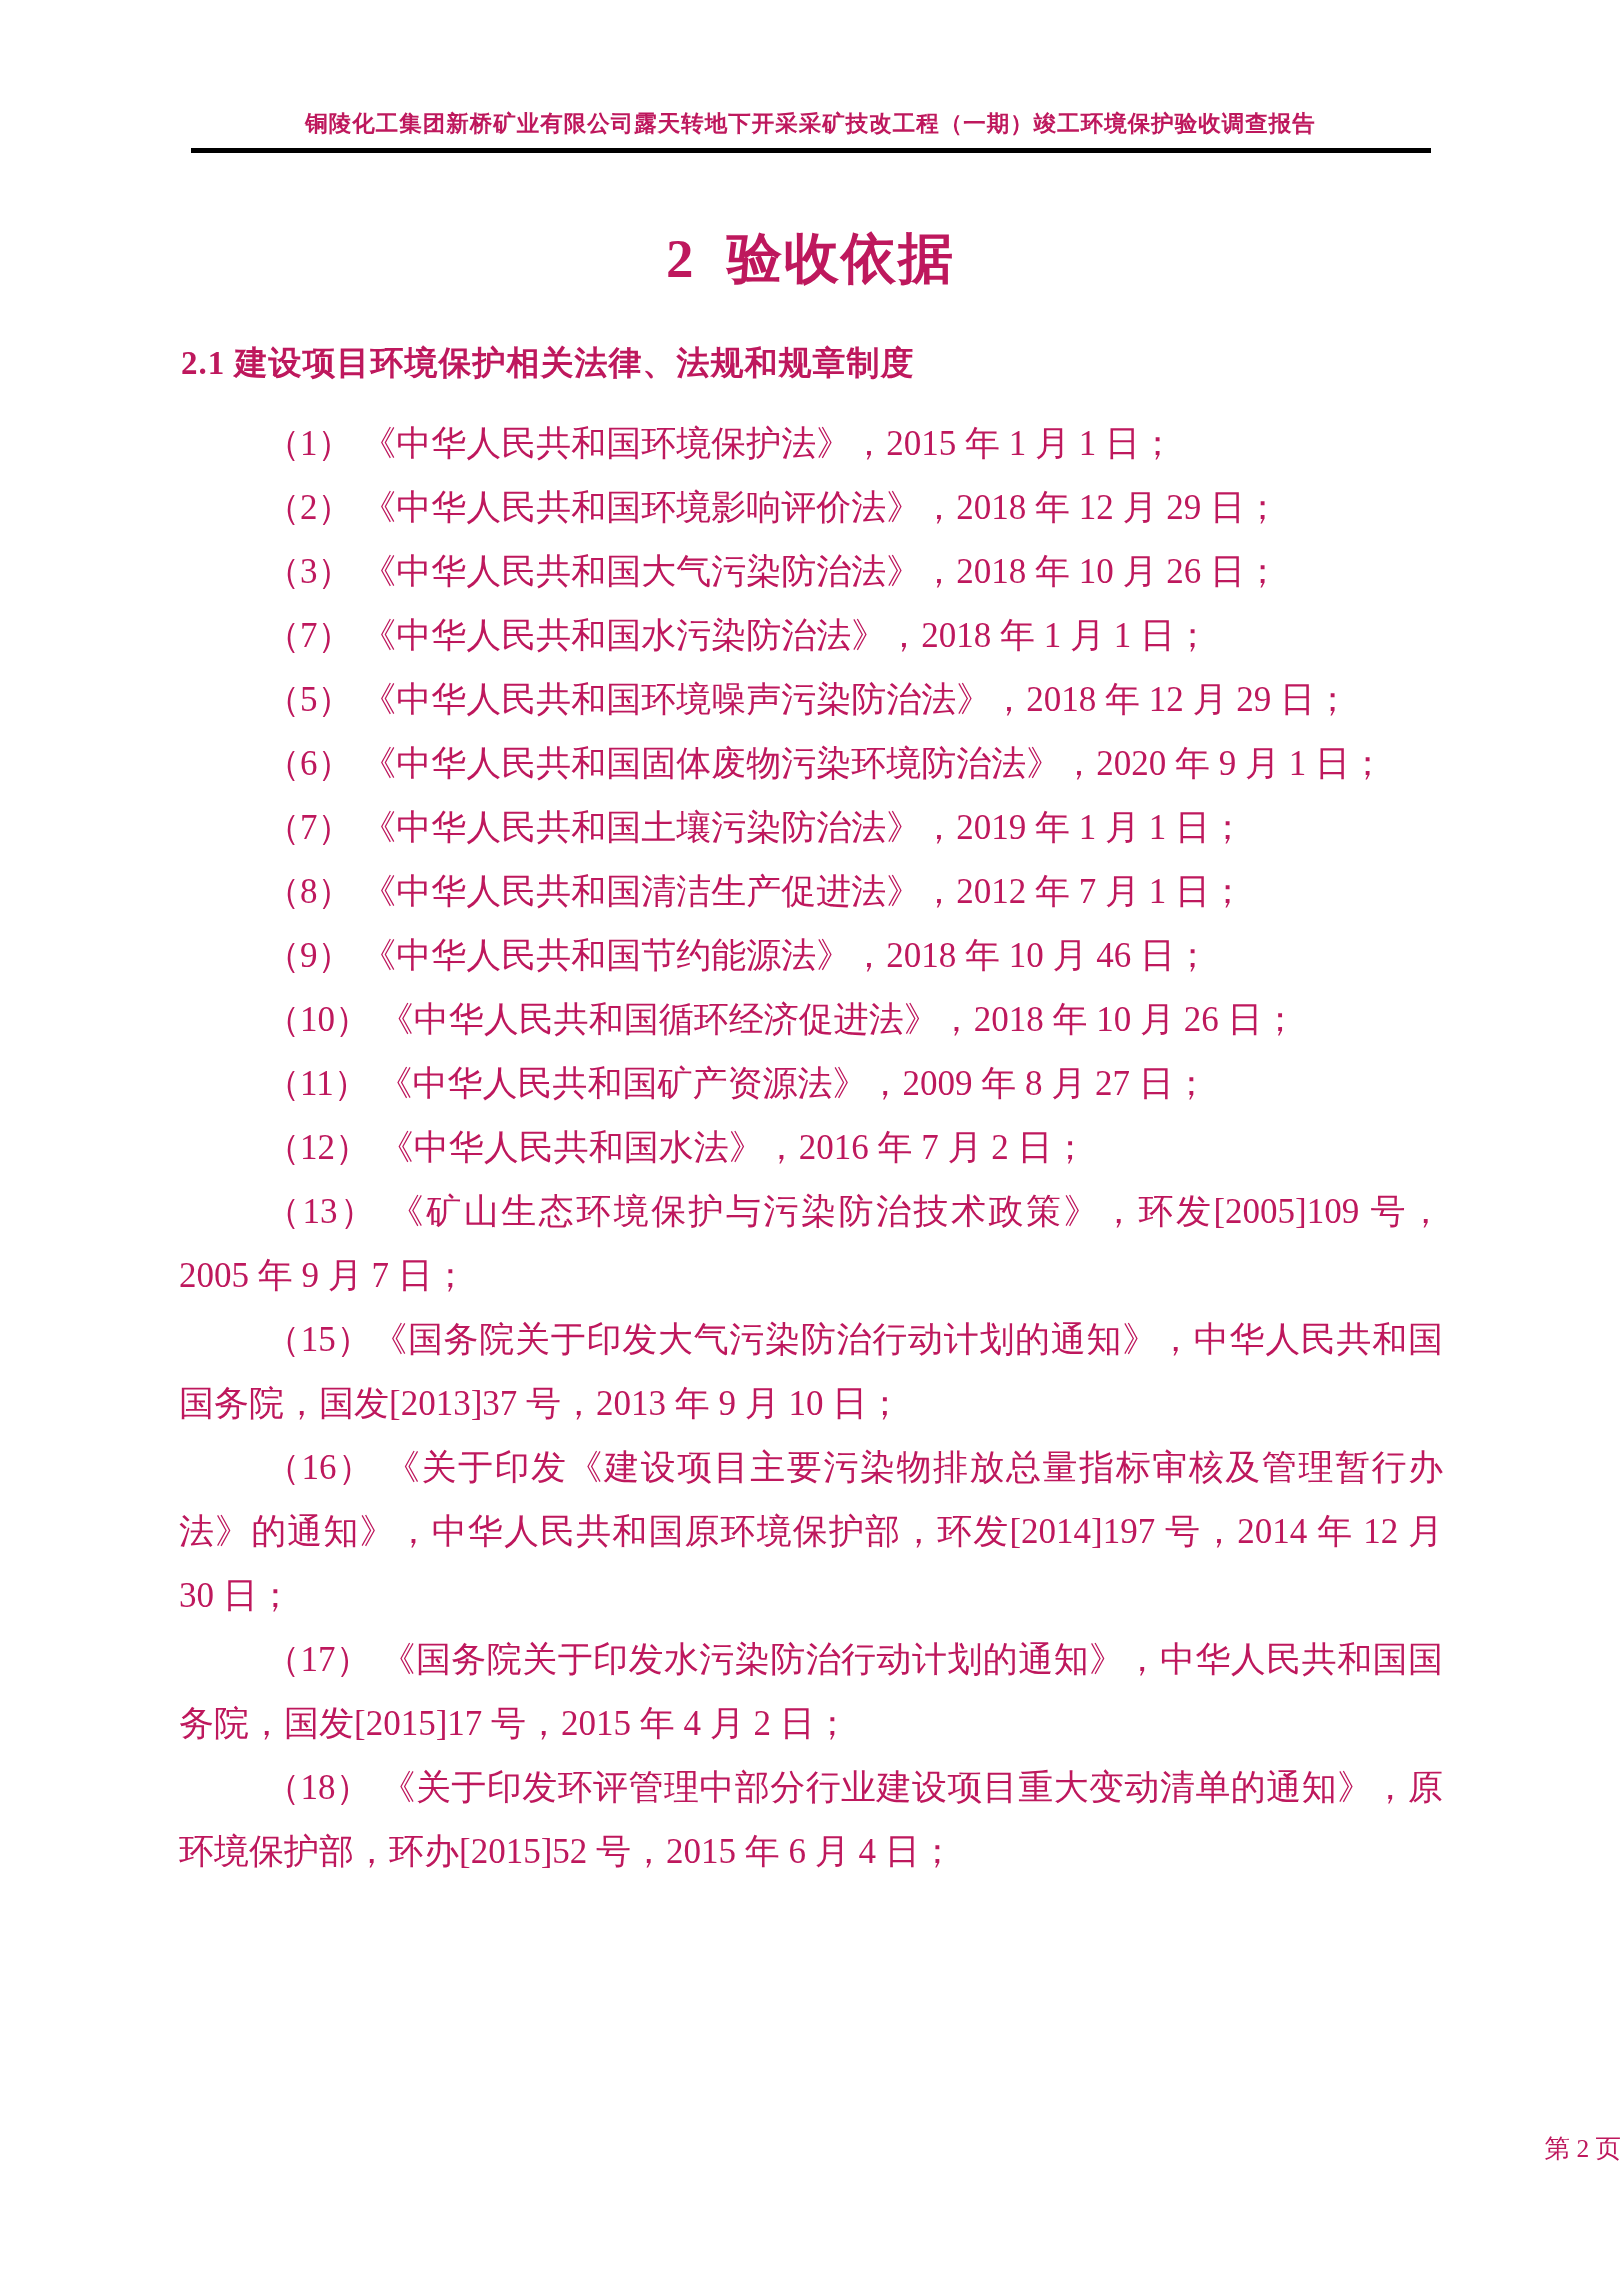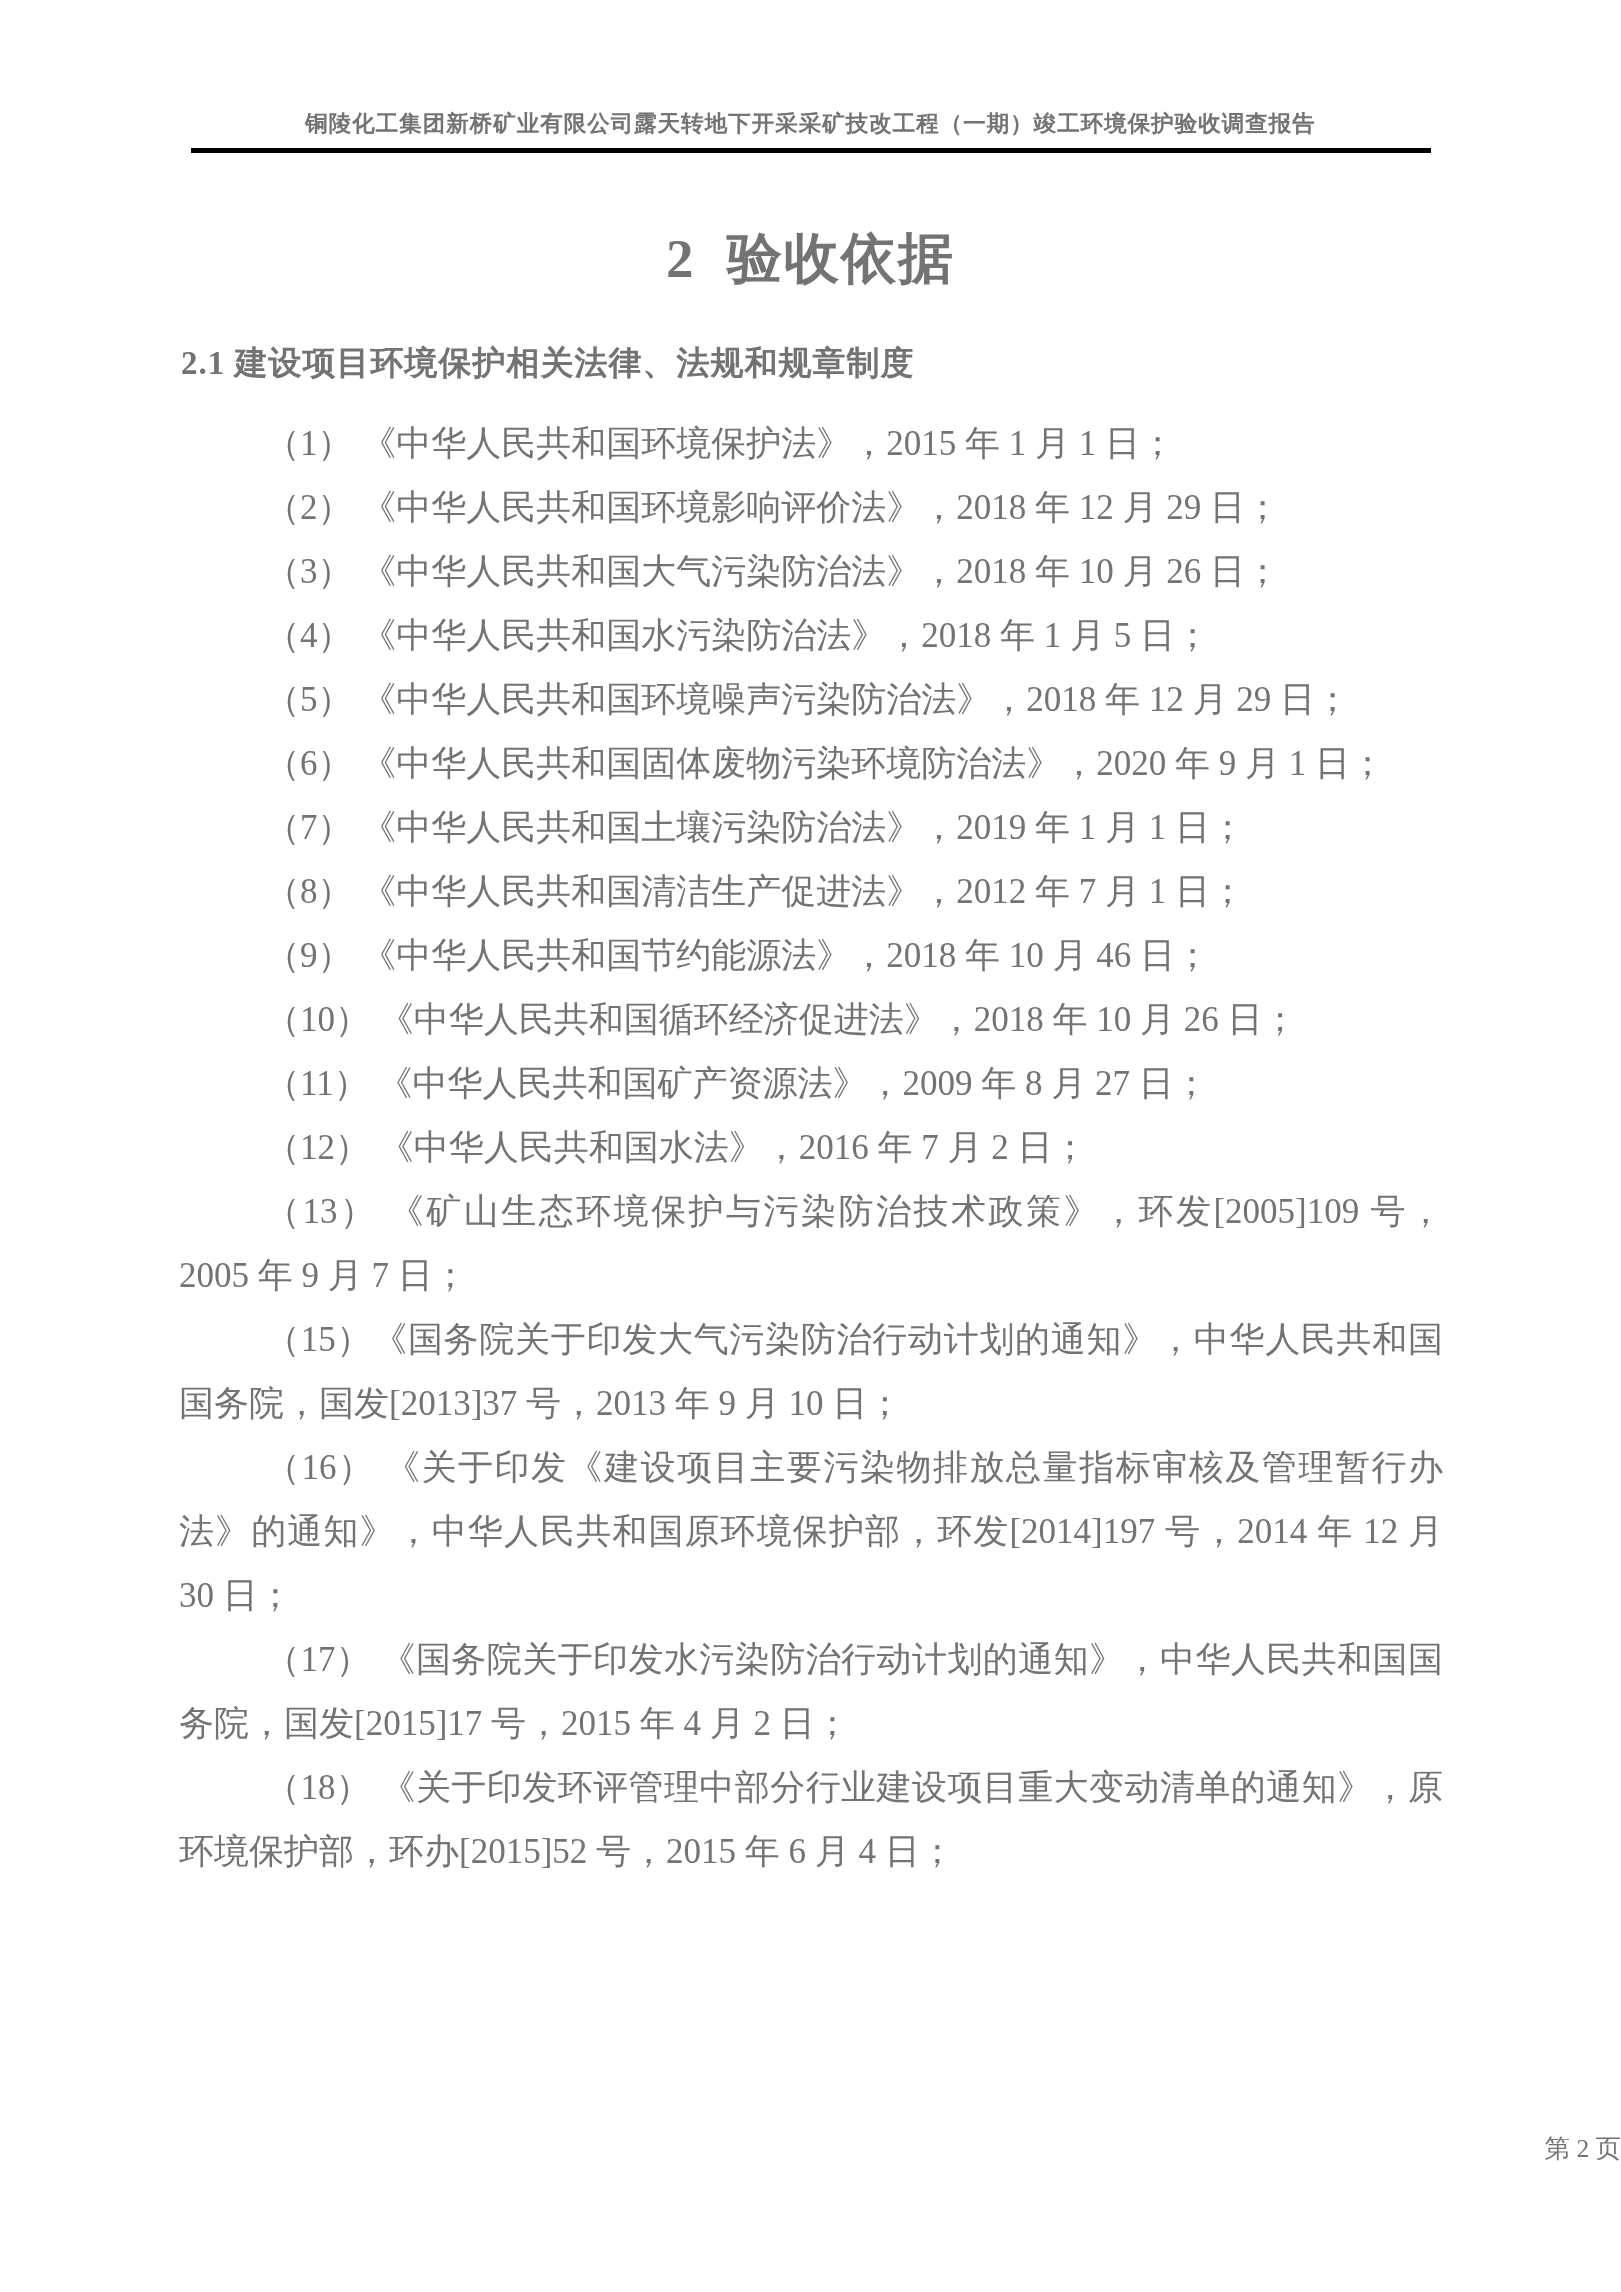--- a/index.html
+++ b/index.html
@@ -5,21 +5,21 @@
   html, body {
     margin: 0;
     padding: 0;
     background: #ffffff;
   }
   .page {
     position: relative;
     width: 1621px;
     height: 2293px;
     background: #ffffff;
-    color: #737373;
+    color: #be185d;
     font-family: "Liberation Serif", "DejaVu Serif", serif;
     overflow: hidden;
   }
   .page-header-text {
     position: absolute;
     top: 108px;
     left: 0;
     right: 0;
     text-align: center;
     font-size: 22.5px;
@@ -90,21 +90,21 @@
   <div class="header-rule"></div>
 
   <div class="chapter-title">2  验收依据</div>
 
   <div class="section-heading">2.1 建设项目环境保护相关法律、法规和规章制度</div>
 
   <div class="legal-items">
     <p>（1） 《中华人民共和国环境保护法》，2015 年 1 月 1 日；</p>
     <p>（2） 《中华人民共和国环境影响评价法》，2018 年 12 月 29 日；</p>
     <p>（3） 《中华人民共和国大气污染防治法》，2018 年 10 月 26 日；</p>
-    <p>（4） 《中华人民共和国水污染防治法》，2018 年 1 月 5 日；</p>
+    <p>（7） 《中华人民共和国水污染防治法》，2018 年 1 月 1 日；</p>
     <p>（5） 《中华人民共和国环境噪声污染防治法》，2018 年 12 月 29 日；</p>
     <p>（6） 《中华人民共和国固体废物污染环境防治法》，2020 年 9 月 1 日；</p>
     <p>（7） 《中华人民共和国土壤污染防治法》，2019 年 1 月 1 日；</p>
     <p>（8） 《中华人民共和国清洁生产促进法》，2012 年 7 月 1 日；</p>
     <p>（9） 《中华人民共和国节约能源法》，2018 年 10 月 46 日；</p>
     <p>（10） 《中华人民共和国循环经济促进法》，2018 年 10 月 26 日；</p>
     <p>（11） 《中华人民共和国矿产资源法》，2009 年 8 月 27 日；</p>
     <p>（12） 《中华人民共和国水法》，2016 年 7 月 2 日；</p>
     <p>（13） 《矿山生态环境保护与污染防治技术政策》，环发[2005]109 号，2005 年 9 月 7 日；</p>
     <p>（15）《国务院关于印发大气污染防治行动计划的通知》，中华人民共和国国务院，国发[2013]37 号，2013 年 9 月 10 日；</p>

